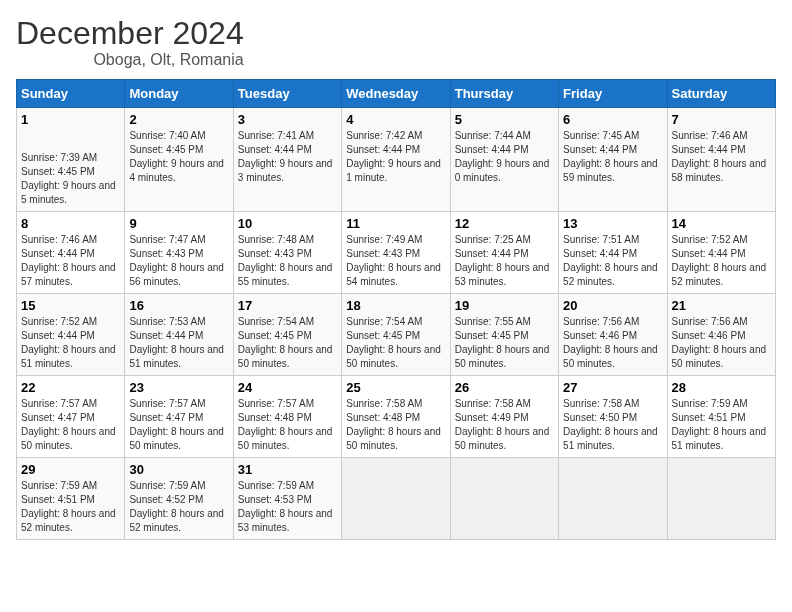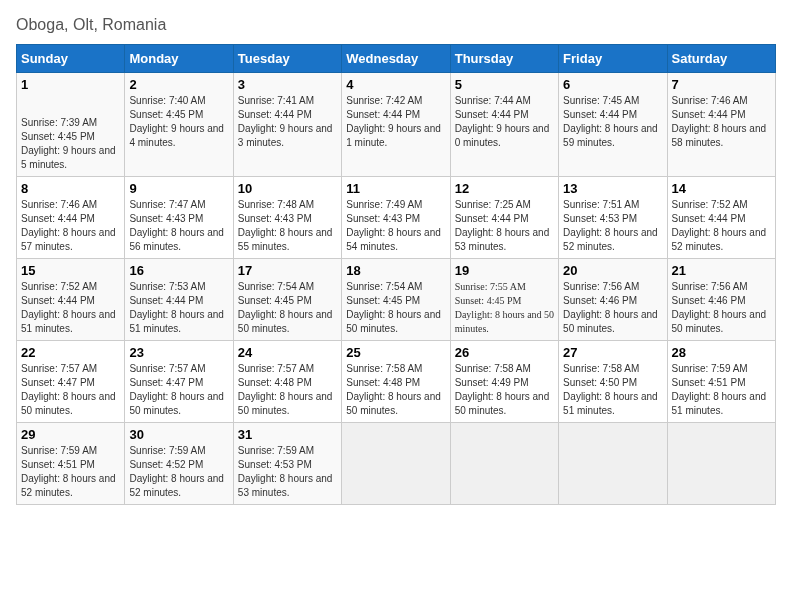--- a/index.html
+++ b/index.html
@@ -86,20 +86,21 @@
     }
     td.empty {
       background: #f0f0f0;
     }
   </style>
 </head>
 <body>
 
 <div class="header-area">
   <div class="title-area">
+    <div class="main-title">December 2024</div>
     <div class="sub-title">Oboga, Olt, Romania</div>
   </div>
 </div>
 
 <table>
   <thead>
     <tr>
     <th>Sunday</th>
         <th>Monday</th>
         <th>Tuesday</th>
@@ -181,21 +182,21 @@
         </td>
         <td>
           <span class="day-num">12</span>
           <div class="day-info" style="white-space: pre-line;">Sunrise: 7:25 AM
 Sunset: 4:44 PM
 Daylight: 8 hours and 53 minutes.</div>
         </td>
         <td>
           <span class="day-num">13</span>
           <div class="day-info" style="white-space: pre-line;">Sunrise: 7:51 AM
-Sunset: 4:53 PM
+Sunset: 4:44 PM
 Daylight: 8 hours and 52 minutes.</div>
         </td>
         <td>
           <span class="day-num">14</span>
           <div class="day-info" style="white-space: pre-line;">Sunrise: 7:52 AM
 Sunset: 4:44 PM
 Daylight: 8 hours and 52 minutes.</div>
         </td>
       </tr>
       <tr>
@@ -218,21 +219,21 @@
 Daylight: 8 hours and 50 minutes.</div>
         </td>
         <td>
           <span class="day-num">18</span>
           <div class="day-info" style="white-space: pre-line;">Sunrise: 7:54 AM
 Sunset: 4:45 PM
 Daylight: 8 hours and 50 minutes.</div>
         </td>
         <td>
           <span class="day-num">19</span>
-          <div class="day-info" style="white-space: pre-line; font-family: Liberation Serif, serif;">Sunrise: 7:55 AM
+          <div class="day-info" style="white-space: pre-line;">Sunrise: 7:55 AM
 Sunset: 4:45 PM
 Daylight: 8 hours and 50 minutes.</div>
         </td>
         <td>
           <span class="day-num">20</span>
           <div class="day-info" style="white-space: pre-line;">Sunrise: 7:56 AM
 Sunset: 4:46 PM
 Daylight: 8 hours and 50 minutes.</div>
         </td>
         <td>

